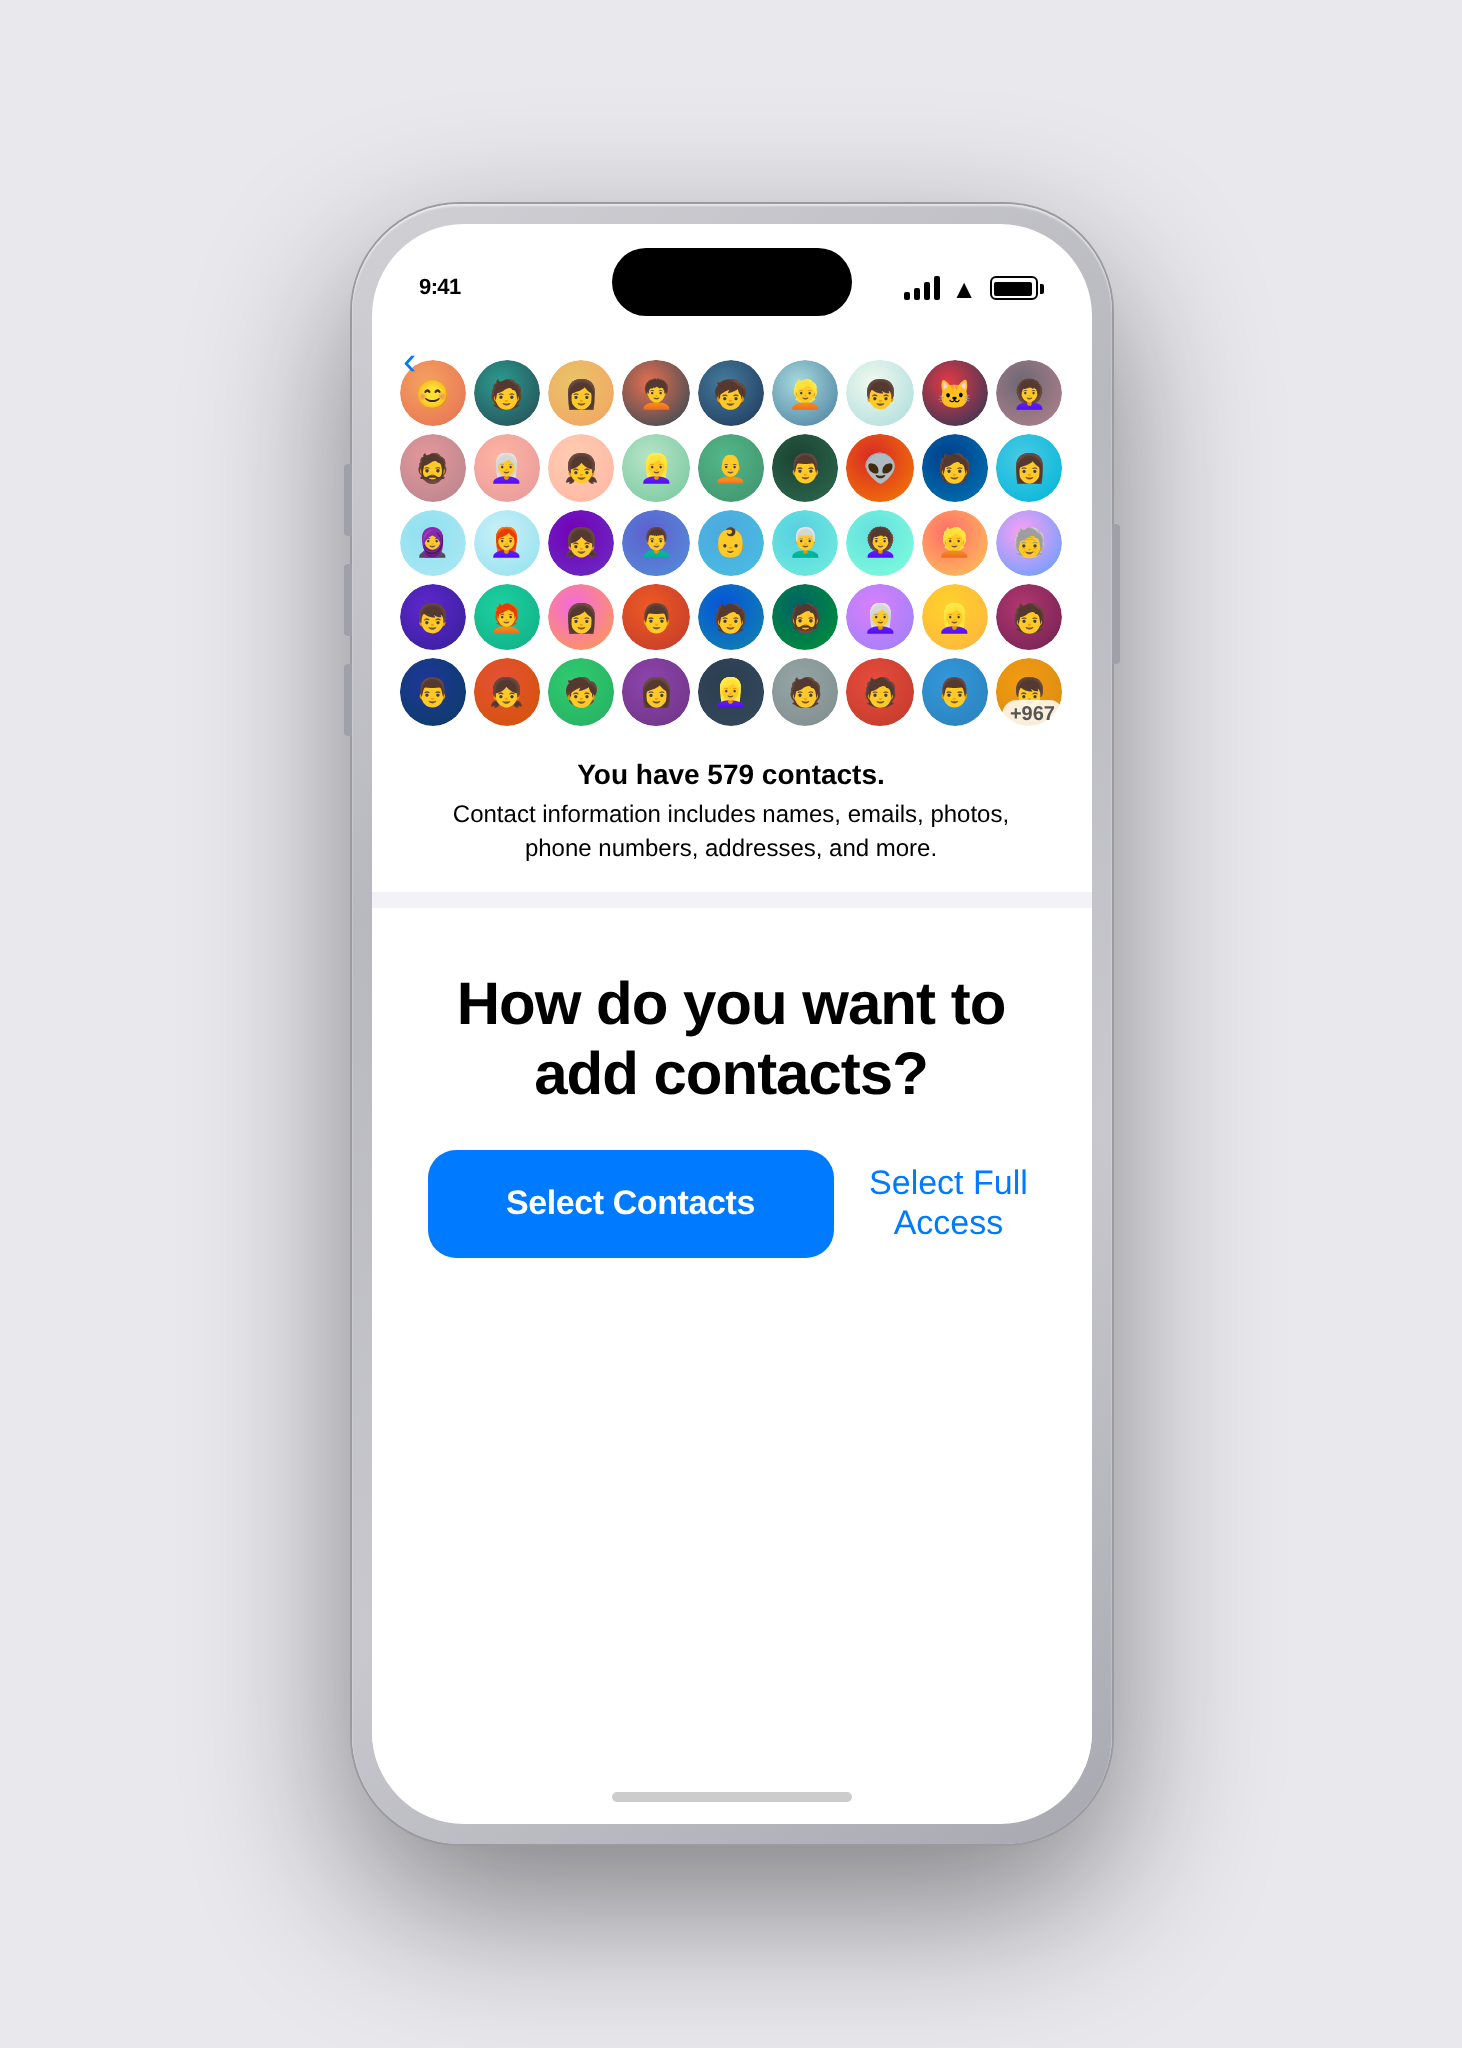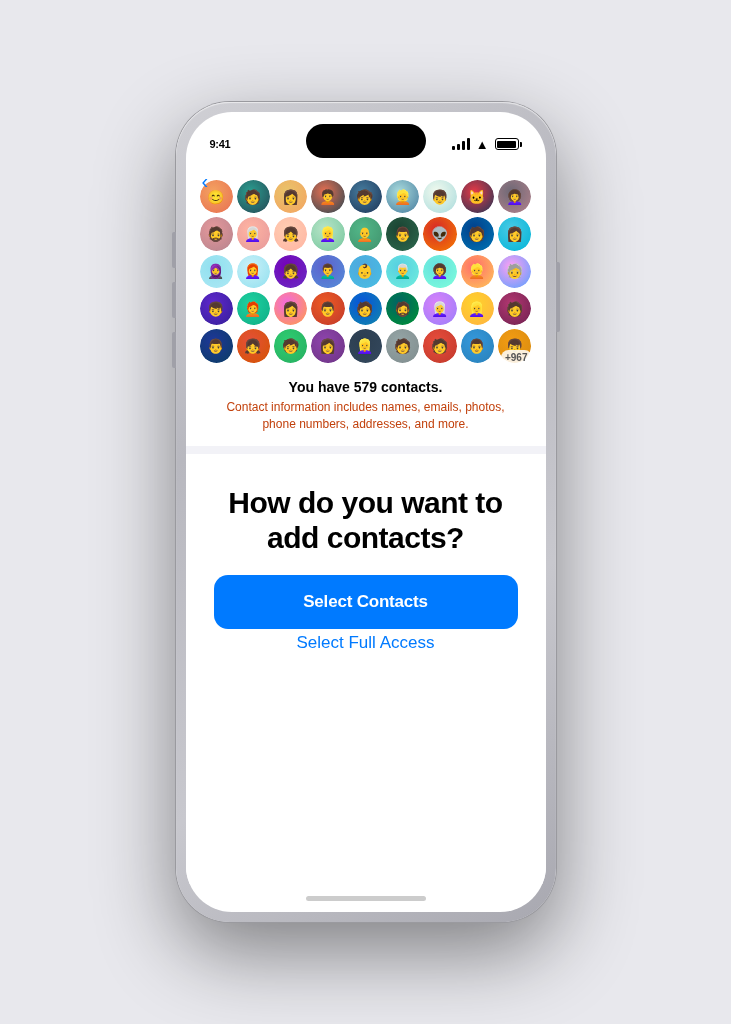--- a/index.html
+++ b/index.html
@@ -221,21 +221,21 @@
 
     .contacts-count-bold {
       font-size: 14px;
       font-weight: 700;
       color: #000;
       margin-bottom: 4px;
     }
 
     .contacts-count-desc {
       font-size: 12px;
-      color: #c2410c;
+      color: #000000;
       line-height: 1.4;
     }
 
     
     .section-divider {
       height: 8px;
       background: #f2f2f7;
       flex-shrink: 0;
     }
 
@@ -264,23 +264,22 @@
       color: #3a3a3a;
       text-align: center;
       line-height: 1.55;
       margin-bottom: 0;
       flex: 1;
     }
 
     .buttons-container {
       width: 100%;
       display: flex;
-      flex-direction: column;
-      align-items: center;
-      gap: 4px;
+      align-items: center;
+      gap: 14px;
       padding-bottom: 16px;
     }
 
     .select-contacts-btn {
       width: 100%;
       padding: 17px;
       background: #007AFF;
       color: #fff;
       font-size: 17px;
       font-weight: 600;

